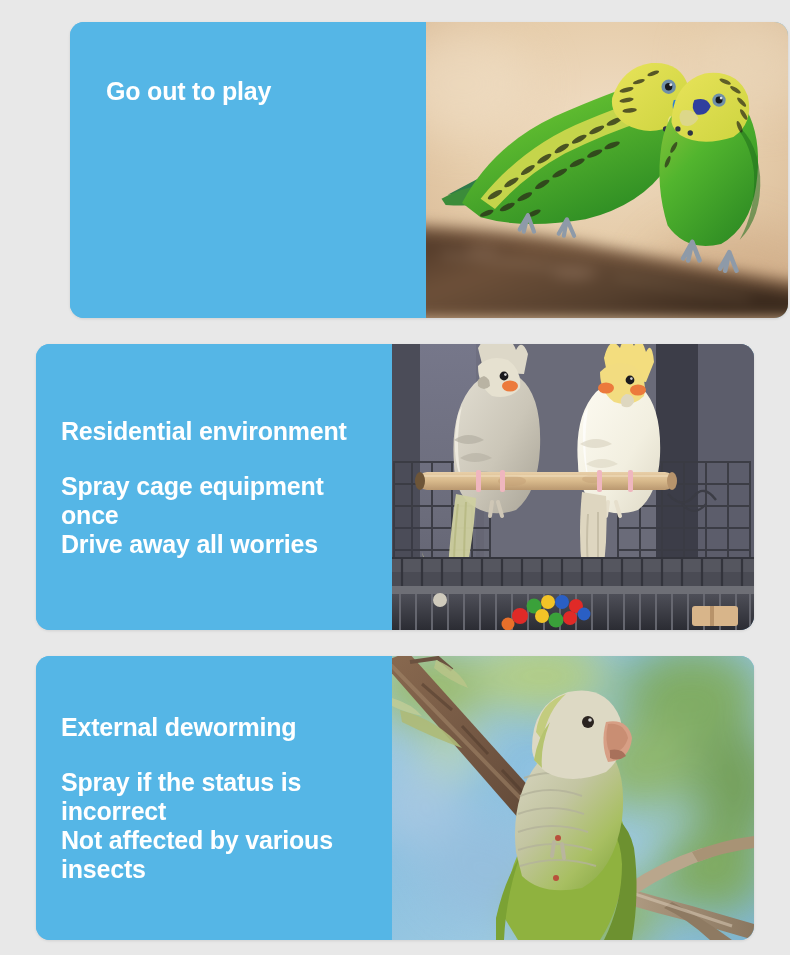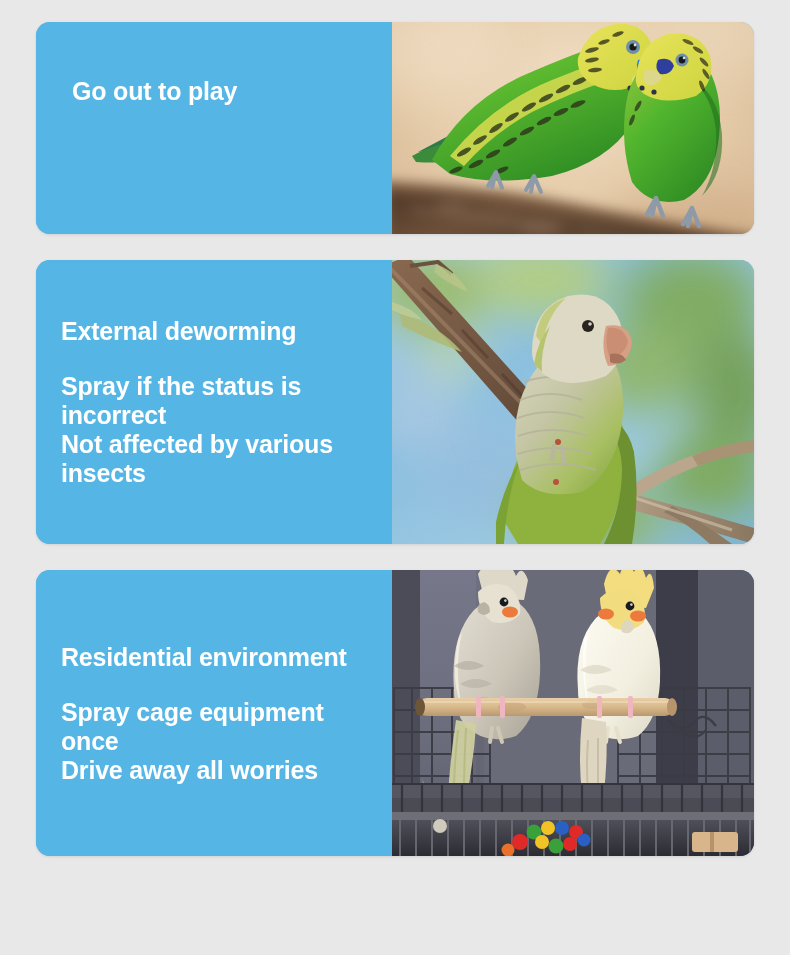--- a/index.html
+++ b/index.html
@@ -31,21 +31,21 @@
     position: relative;
     display: flex;
     width: 718px;
     border-radius: 14px;
     overflow: hidden;
     background: #55b6e6;
     box-shadow: 0 1px 3px rgba(0,0,0,0.10);
     flex: 0 0 auto;
   }
 
-  .card-1 { height: 212px; }
+  .card-1 { height: 296px; margin-left: 34px; }
   .card-2 { height: 286px; }
   .card-3 { height: 284px; }
 
   .card-text {
     flex: 0 0 356px;
     width: 356px;
     background: #55b6e6;
     display: flex;
     flex-direction: column;
     justify-content: center;
@@ -220,20 +220,163 @@
           <circle cx="250" cy="104" r="2.6" fill="#2d3246"></circle>
           <circle cx="262" cy="108" r="2.6" fill="#2d3246"></circle>
 
           <path d="M 264 214 L 260 232 M 264 214 L 271 232 M 264 214 L 255 230" stroke="#8e9aa8" stroke-width="4.4" stroke-linecap="round" fill="none"></path>
           <path d="M 300 224 L 296 242 M 300 224 L 307 242 M 300 224 L 291 240" stroke="#8e9aa8" stroke-width="4.4" stroke-linecap="round" fill="none"></path>
         </g>
       </svg>
     </div>
   </div>
 
+  <div class="card card-2">
+    <div class="card-text">
+      <div class="card-title">Residential environment</div>
+      <div class="card-body">Spray cage equipment
+once
+Drive away all worries</div>
+    </div>
+    <div class="card-photo">
+      <svg class="photo-canvas" viewBox="0 0 362 286" preserveAspectRatio="xMidYMid slice">
+        <defs>
+          <linearGradient id="wall2" x1="0%" y1="0%" x2="0%" y2="100%">
+            <stop offset="0%" stop-color="#76778a"></stop>
+            <stop offset="60%" stop-color="#6b6c7b"></stop>
+            <stop offset="100%" stop-color="#5d5e6c"></stop>
+          </linearGradient>
+          <linearGradient id="perch2" x1="0%" y1="0%" x2="0%" y2="100%">
+            <stop offset="0%" stop-color="#e8cfa8"></stop>
+            <stop offset="50%" stop-color="#d8b98b"></stop>
+            <stop offset="100%" stop-color="#b99870"></stop>
+          </linearGradient>
+          <linearGradient id="greybird" x1="0%" y1="0%" x2="100%" y2="100%">
+            <stop offset="0%" stop-color="#e2ded2"></stop>
+            <stop offset="55%" stop-color="#cbc6b8"></stop>
+            <stop offset="100%" stop-color="#a8a396"></stop>
+          </linearGradient>
+          <linearGradient id="whitebird" x1="0%" y1="0%" x2="100%" y2="100%">
+            <stop offset="0%" stop-color="#fdfbf2"></stop>
+            <stop offset="60%" stop-color="#f2efe0"></stop>
+            <stop offset="100%" stop-color="#ded9c6"></stop>
+          </linearGradient>
+          <linearGradient id="cagebody" x1="0%" y1="0%" x2="0%" y2="100%">
+            <stop offset="0%" stop-color="#4e4f58"></stop>
+            <stop offset="100%" stop-color="#2b2c33"></stop>
+          </linearGradient>
+        </defs>
+
+        <rect width="362" height="286" fill="url(#wall2)"></rect>
+        <rect x="88" y="0" width="180" height="215" fill="#6a6b79"></rect>
+        <rect x="0" y="0" width="28" height="215" fill="#4b4c58"></rect>
+        <rect x="264" y="0" width="42" height="215" fill="#3c3d48"></rect>
+        <rect x="306" y="0" width="56" height="215" fill="#5c5d6b"></rect>
+        <rect x="84" y="0" width="8" height="215" fill="#54556230"></rect>
+
+        <g stroke="#3a3b44" stroke-width="2" fill="none" opacity="0.95">
+          <rect x="2" y="118" width="96" height="98"></rect>
+          <path d="M 2 140 H 98 M 2 162 H 98 M 2 184 H 98 M 2 206 H 98"></path>
+          <path d="M 20 118 V 216 M 40 118 V 216 M 60 118 V 216 M 80 118 V 216"></path>
+          <rect x="226" y="118" width="132" height="98"></rect>
+          <path d="M 226 140 H 358 M 226 162 H 358 M 226 184 H 358 M 226 206 H 358"></path>
+          <path d="M 248 118 V 216 M 270 118 V 216 M 292 118 V 216 M 314 118 V 216 M 336 118 V 216"></path>
+          <path d="M 276 150 q 14 16 26 2 q 10 -12 22 4" stroke-width="2.4"></path>
+          <path d="M 290 160 q 12 14 24 0" stroke-width="2"></path>
+        </g>
+
+        <g>
+          <path d="M 86 4 Q 96 -14 108 0 Q 118 -10 124 6 Q 130 -6 136 10 L 132 30 L 92 28 Z" fill="#ddd8c8"></path>
+          <path d="M 62 120 Q 58 66 82 40 Q 104 18 128 34 Q 150 52 148 104 Q 146 148 124 166 Q 94 176 74 156 Q 62 142 62 120 Z" fill="url(#greybird)"></path>
+          <path d="M 70 62 Q 62 100 70 138 Q 58 110 66 70 Z" fill="#f2efe4" opacity="0.8"></path>
+          <path d="M 62 96 Q 76 86 92 96 Q 76 104 62 96 Z" fill="#b4afa2" opacity="0.7"></path>
+          <path d="M 68 114 Q 84 104 100 114 Q 82 122 68 114 Z" fill="#b4afa2" opacity="0.6"></path>
+          <path d="M 74 132 Q 90 122 106 132 Q 88 140 74 132 Z" fill="#b4afa2" opacity="0.55"></path>
+          <path d="M 86 22 Q 98 10 116 16 Q 130 26 128 44 Q 118 56 100 52 Q 86 42 86 22 Z" fill="#e6e1d0"></path>
+          <circle cx="112" cy="32" r="4.4" fill="#1a1a1e"></circle>
+          <circle cx="113.4" cy="30.6" r="1.3" fill="#fff" opacity="0.8"></circle>
+          <ellipse cx="118" cy="42" rx="8" ry="5.5" fill="#ec7a3c"></ellipse>
+          <path d="M 92 32 Q 84 34 86 42 Q 92 48 98 42 Q 98 34 92 32 Z" fill="#b9b3a3"></path>
+
+          <path d="M 100 158 L 98 172 M 106 158 L 110 172" stroke="#cfc7b6" stroke-width="4" stroke-linecap="round"></path>
+
+          <path d="M 64 150 Q 58 190 56 226 L 74 230 Q 82 190 84 154 Z" fill="#cfd0a0" opacity="0.95"></path>
+          <path d="M 66 160 Q 62 196 62 222" stroke="#b9bb86" stroke-width="2" fill="none"></path>
+          <path d="M 74 158 Q 72 196 72 224" stroke="#b9bb86" stroke-width="2" fill="none"></path>
+          <path d="M 30 208 Q 34 222 40 218 L 46 226 L 34 226 Z" fill="#c4c690" opacity="0.9"></path>
+        </g>
+
+        <g>
+          <path d="M 212 14 Q 218 -10 228 4 Q 234 -14 242 2 Q 248 -12 254 8 Q 260 -4 262 18 L 254 38 L 216 34 Z" fill="#f3dd7e"></path>
+          <path d="M 186 120 Q 182 72 204 48 Q 228 26 250 44 Q 270 64 268 112 Q 266 150 246 166 Q 216 176 198 156 Q 186 142 186 120 Z" fill="url(#whitebird)"></path>
+          <path d="M 196 64 Q 190 106 198 142 Q 188 110 192 70 Z" fill="#ffffff" opacity="0.7"></path>
+          <path d="M 188 100 Q 204 90 220 100 Q 202 108 188 100 Z" fill="#d8d3c0" opacity="0.65"></path>
+          <path d="M 194 120 Q 210 110 226 120 Q 208 128 194 120 Z" fill="#d8d3c0" opacity="0.55"></path>
+          <path d="M 208 28 Q 222 14 242 22 Q 256 34 252 52 Q 240 64 222 58 Q 208 48 208 28 Z" fill="#f2dc80"></path>
+          <circle cx="238" cy="36" r="4.4" fill="#1a1a1e"></circle>
+          <circle cx="239.4" cy="34.6" r="1.3" fill="#fff" opacity="0.8"></circle>
+          <ellipse cx="246" cy="46" rx="8" ry="5.5" fill="#ec7a3c"></ellipse>
+          <ellipse cx="214" cy="44" rx="8" ry="5.5" fill="#ec7a3c"></ellipse>
+          <path d="M 234 50 Q 226 54 230 62 Q 238 66 242 58 Q 242 50 234 50 Z" fill="#ded7bf"></path>
+
+          <path d="M 216 158 L 214 172 M 224 158 L 228 172" stroke="#e6dfcc" stroke-width="4" stroke-linecap="round"></path>
+
+          <path d="M 190 148 Q 186 190 190 224 L 212 222 Q 216 186 214 152 Z" fill="#ded6c0"></path>
+          <path d="M 196 170 Q 194 200 196 220" stroke="#c7bfa8" stroke-width="2" fill="none"></path>
+          <path d="M 206 168 Q 206 200 206 220" stroke="#c7bfa8" stroke-width="2" fill="none"></path>
+        </g>
+
+        <g>
+          <rect x="26" y="128" width="256" height="18" rx="9" fill="url(#perch2)"></rect>
+          <ellipse cx="120" cy="137" rx="14" ry="5" fill="#c3a075" opacity="0.5"></ellipse>
+          <ellipse cx="200" cy="135" rx="10" ry="4" fill="#c3a075" opacity="0.45"></ellipse>
+          <path d="M 30 132 H 278" stroke="#f0dcba" stroke-width="2" opacity="0.6"></path>
+          <path d="M 26 137 a 6 9 0 0 0 0 0 Z" fill="#8d6f4e"></path>
+          <ellipse cx="28" cy="137" rx="5" ry="9" fill="#6d5538"></ellipse>
+          <ellipse cx="280" cy="137" rx="5" ry="9" fill="#b7946c"></ellipse>
+
+          <rect x="84" y="126" width="5" height="22" rx="2" fill="#efb6bf"></rect>
+          <rect x="108" y="126" width="5" height="22" rx="2" fill="#efb6bf"></rect>
+          <rect x="205" y="126" width="5" height="22" rx="2" fill="#efb6bf"></rect>
+          <rect x="236" y="126" width="5" height="22" rx="2" fill="#efb6bf"></rect>
+        </g>
+
+        <g>
+          <path d="M 0 214 L 362 214 L 362 230 L 0 230 Z" fill="#55565f"></path>
+          <rect x="0" y="228" width="362" height="16" fill="#4a4b54"></rect>
+          <g stroke="#33343c" stroke-width="2.2" fill="none">
+            <path d="M 0 214 H 362"></path>
+            <path d="M 10 214 V 244 M 30 214 V 244 M 50 214 V 244 M 70 214 V 244 M 90 214 V 244 M 110 214 V 244 M 130 214 V 244 M 150 214 V 244 M 170 214 V 244 M 190 214 V 244 M 210 214 V 244 M 230 214 V 244 M 250 214 V 244 M 270 214 V 244 M 290 214 V 244 M 310 214 V 244 M 330 214 V 244 M 350 214 V 244"></path>
+          </g>
+          <rect x="0" y="242" width="362" height="10" fill="#6e6f76"></rect>
+          <rect x="0" y="250" width="362" height="36" fill="url(#cagebody)"></rect>
+          <g stroke="#6a6b74" stroke-width="2" fill="none" opacity="0.9">
+            <path d="M 8 250 V 286 M 24 250 V 286 M 40 250 V 286 M 56 250 V 286 M 72 250 V 286 M 88 250 V 286 M 104 250 V 286 M 120 250 V 286 M 136 250 V 286 M 152 250 V 286 M 168 250 V 286 M 184 250 V 286 M 200 250 V 286 M 216 250 V 286 M 232 250 V 286 M 248 250 V 286 M 264 250 V 286 M 280 250 V 286 M 296 250 V 286 M 312 250 V 286 M 328 250 V 286 M 344 250 V 286 M 358 250 V 286"></path>
+          </g>
+          <circle cx="48" cy="256" r="7" fill="#cfcabc"></circle>
+        </g>
+
+        <g>
+          <circle cx="128" cy="272" r="8" fill="#e02a27"></circle>
+          <circle cx="142" cy="262" r="7.5" fill="#3aa13a"></circle>
+          <circle cx="156" cy="258" r="7" fill="#f2c327"></circle>
+          <circle cx="170" cy="258" r="7" fill="#2a5fc4"></circle>
+          <circle cx="184" cy="262" r="7" fill="#e02a27"></circle>
+          <circle cx="150" cy="272" r="7" fill="#f2c327"></circle>
+          <circle cx="164" cy="276" r="7.5" fill="#3aa13a"></circle>
+          <circle cx="178" cy="274" r="7" fill="#e02a27"></circle>
+          <circle cx="192" cy="270" r="6.5" fill="#2a5fc4"></circle>
+          <circle cx="116" cy="280" r="6.5" fill="#e8702a"></circle>
+        </g>
+        <rect x="300" y="262" width="46" height="20" rx="3" fill="#d8b58a"></rect>
+        <rect x="318" y="262" width="4" height="20" fill="#b8936a"></rect>
+      </svg>
+    </div>
+  </div>
+
   <div class="card card-3">
     <div class="card-text">
       <div class="card-title">External deworming</div>
       <div class="card-body">Spray if the status is
 incorrect
 Not affected by various
 insects</div>
     </div>
     <div class="card-photo">
       <svg class="photo-canvas" viewBox="0 0 362 284" preserveAspectRatio="xMidYMid slice">
@@ -323,156 +466,13 @@
           <path d="M 218 94 Q 230 92 234 100 Q 226 106 218 102 Z" fill="#a8715b"></path>
 
           <path d="M 162 186 L 160 200 M 170 188 L 172 202" stroke="#b9b59e" stroke-width="4" stroke-linecap="round" fill="none"></path>
           <circle cx="166" cy="182" r="3" fill="#b8503c"></circle>
           <circle cx="164" cy="222" r="3" fill="#b8503c"></circle>
         </g>
       </svg>
     </div>
   </div>
 
-  <div class="card card-2">
-    <div class="card-text">
-      <div class="card-title">Residential environment</div>
-      <div class="card-body">Spray cage equipment
-once
-Drive away all worries</div>
-    </div>
-    <div class="card-photo">
-      <svg class="photo-canvas" viewBox="0 0 362 286" preserveAspectRatio="xMidYMid slice">
-        <defs>
-          <linearGradient id="wall2" x1="0%" y1="0%" x2="0%" y2="100%">
-            <stop offset="0%" stop-color="#76778a"></stop>
-            <stop offset="60%" stop-color="#6b6c7b"></stop>
-            <stop offset="100%" stop-color="#5d5e6c"></stop>
-          </linearGradient>
-          <linearGradient id="perch2" x1="0%" y1="0%" x2="0%" y2="100%">
-            <stop offset="0%" stop-color="#e8cfa8"></stop>
-            <stop offset="50%" stop-color="#d8b98b"></stop>
-            <stop offset="100%" stop-color="#b99870"></stop>
-          </linearGradient>
-          <linearGradient id="greybird" x1="0%" y1="0%" x2="100%" y2="100%">
-            <stop offset="0%" stop-color="#e2ded2"></stop>
-            <stop offset="55%" stop-color="#cbc6b8"></stop>
-            <stop offset="100%" stop-color="#a8a396"></stop>
-          </linearGradient>
-          <linearGradient id="whitebird" x1="0%" y1="0%" x2="100%" y2="100%">
-            <stop offset="0%" stop-color="#fdfbf2"></stop>
-            <stop offset="60%" stop-color="#f2efe0"></stop>
-            <stop offset="100%" stop-color="#ded9c6"></stop>
-          </linearGradient>
-          <linearGradient id="cagebody" x1="0%" y1="0%" x2="0%" y2="100%">
-            <stop offset="0%" stop-color="#4e4f58"></stop>
-            <stop offset="100%" stop-color="#2b2c33"></stop>
-          </linearGradient>
-        </defs>
-
-        <rect width="362" height="286" fill="url(#wall2)"></rect>
-        <rect x="88" y="0" width="180" height="215" fill="#6a6b79"></rect>
-        <rect x="0" y="0" width="28" height="215" fill="#4b4c58"></rect>
-        <rect x="264" y="0" width="42" height="215" fill="#3c3d48"></rect>
-        <rect x="306" y="0" width="56" height="215" fill="#5c5d6b"></rect>
-        <rect x="84" y="0" width="8" height="215" fill="#54556230"></rect>
-
-        <g stroke="#3a3b44" stroke-width="2" fill="none" opacity="0.95">
-          <rect x="2" y="118" width="96" height="98"></rect>
-          <path d="M 2 140 H 98 M 2 162 H 98 M 2 184 H 98 M 2 206 H 98"></path>
-          <path d="M 20 118 V 216 M 40 118 V 216 M 60 118 V 216 M 80 118 V 216"></path>
-          <rect x="226" y="118" width="132" height="98"></rect>
-          <path d="M 226 140 H 358 M 226 162 H 358 M 226 184 H 358 M 226 206 H 358"></path>
-          <path d="M 248 118 V 216 M 270 118 V 216 M 292 118 V 216 M 314 118 V 216 M 336 118 V 216"></path>
-          <path d="M 276 150 q 14 16 26 2 q 10 -12 22 4" stroke-width="2.4"></path>
-          <path d="M 290 160 q 12 14 24 0" stroke-width="2"></path>
-        </g>
-
-        <g>
-          <path d="M 86 4 Q 96 -14 108 0 Q 118 -10 124 6 Q 130 -6 136 10 L 132 30 L 92 28 Z" fill="#ddd8c8"></path>
-          <path d="M 62 120 Q 58 66 82 40 Q 104 18 128 34 Q 150 52 148 104 Q 146 148 124 166 Q 94 176 74 156 Q 62 142 62 120 Z" fill="url(#greybird)"></path>
-          <path d="M 70 62 Q 62 100 70 138 Q 58 110 66 70 Z" fill="#f2efe4" opacity="0.8"></path>
-          <path d="M 62 96 Q 76 86 92 96 Q 76 104 62 96 Z" fill="#b4afa2" opacity="0.7"></path>
-          <path d="M 68 114 Q 84 104 100 114 Q 82 122 68 114 Z" fill="#b4afa2" opacity="0.6"></path>
-          <path d="M 74 132 Q 90 122 106 132 Q 88 140 74 132 Z" fill="#b4afa2" opacity="0.55"></path>
-          <path d="M 86 22 Q 98 10 116 16 Q 130 26 128 44 Q 118 56 100 52 Q 86 42 86 22 Z" fill="#e6e1d0"></path>
-          <circle cx="112" cy="32" r="4.4" fill="#1a1a1e"></circle>
-          <circle cx="113.4" cy="30.6" r="1.3" fill="#fff" opacity="0.8"></circle>
-          <ellipse cx="118" cy="42" rx="8" ry="5.5" fill="#ec7a3c"></ellipse>
-          <path d="M 92 32 Q 84 34 86 42 Q 92 48 98 42 Q 98 34 92 32 Z" fill="#b9b3a3"></path>
-
-          <path d="M 100 158 L 98 172 M 106 158 L 110 172" stroke="#cfc7b6" stroke-width="4" stroke-linecap="round"></path>
-
-          <path d="M 64 150 Q 58 190 56 226 L 74 230 Q 82 190 84 154 Z" fill="#cfd0a0" opacity="0.95"></path>
-          <path d="M 66 160 Q 62 196 62 222" stroke="#b9bb86" stroke-width="2" fill="none"></path>
-          <path d="M 74 158 Q 72 196 72 224" stroke="#b9bb86" stroke-width="2" fill="none"></path>
-          <path d="M 30 208 Q 34 222 40 218 L 46 226 L 34 226 Z" fill="#c4c690" opacity="0.9"></path>
-        </g>
-
-        <g>
-          <path d="M 212 14 Q 218 -10 228 4 Q 234 -14 242 2 Q 248 -12 254 8 Q 260 -4 262 18 L 254 38 L 216 34 Z" fill="#f3dd7e"></path>
-          <path d="M 186 120 Q 182 72 204 48 Q 228 26 250 44 Q 270 64 268 112 Q 266 150 246 166 Q 216 176 198 156 Q 186 142 186 120 Z" fill="url(#whitebird)"></path>
-          <path d="M 196 64 Q 190 106 198 142 Q 188 110 192 70 Z" fill="#ffffff" opacity="0.7"></path>
-          <path d="M 188 100 Q 204 90 220 100 Q 202 108 188 100 Z" fill="#d8d3c0" opacity="0.65"></path>
-          <path d="M 194 120 Q 210 110 226 120 Q 208 128 194 120 Z" fill="#d8d3c0" opacity="0.55"></path>
-          <path d="M 208 28 Q 222 14 242 22 Q 256 34 252 52 Q 240 64 222 58 Q 208 48 208 28 Z" fill="#f2dc80"></path>
-          <circle cx="238" cy="36" r="4.4" fill="#1a1a1e"></circle>
-          <circle cx="239.4" cy="34.6" r="1.3" fill="#fff" opacity="0.8"></circle>
-          <ellipse cx="246" cy="46" rx="8" ry="5.5" fill="#ec7a3c"></ellipse>
-          <ellipse cx="214" cy="44" rx="8" ry="5.5" fill="#ec7a3c"></ellipse>
-          <path d="M 234 50 Q 226 54 230 62 Q 238 66 242 58 Q 242 50 234 50 Z" fill="#ded7bf"></path>
-
-          <path d="M 216 158 L 214 172 M 224 158 L 228 172" stroke="#e6dfcc" stroke-width="4" stroke-linecap="round"></path>
-
-          <path d="M 190 148 Q 186 190 190 224 L 212 222 Q 216 186 214 152 Z" fill="#ded6c0"></path>
-          <path d="M 196 170 Q 194 200 196 220" stroke="#c7bfa8" stroke-width="2" fill="none"></path>
-          <path d="M 206 168 Q 206 200 206 220" stroke="#c7bfa8" stroke-width="2" fill="none"></path>
-        </g>
-
-        <g>
-          <rect x="26" y="128" width="256" height="18" rx="9" fill="url(#perch2)"></rect>
-          <ellipse cx="120" cy="137" rx="14" ry="5" fill="#c3a075" opacity="0.5"></ellipse>
-          <ellipse cx="200" cy="135" rx="10" ry="4" fill="#c3a075" opacity="0.45"></ellipse>
-          <path d="M 30 132 H 278" stroke="#f0dcba" stroke-width="2" opacity="0.6"></path>
-          <path d="M 26 137 a 6 9 0 0 0 0 0 Z" fill="#8d6f4e"></path>
-          <ellipse cx="28" cy="137" rx="5" ry="9" fill="#6d5538"></ellipse>
-          <ellipse cx="280" cy="137" rx="5" ry="9" fill="#b7946c"></ellipse>
-
-          <rect x="84" y="126" width="5" height="22" rx="2" fill="#efb6bf"></rect>
-          <rect x="108" y="126" width="5" height="22" rx="2" fill="#efb6bf"></rect>
-          <rect x="205" y="126" width="5" height="22" rx="2" fill="#efb6bf"></rect>
-          <rect x="236" y="126" width="5" height="22" rx="2" fill="#efb6bf"></rect>
-        </g>
-
-        <g>
-          <path d="M 0 214 L 362 214 L 362 230 L 0 230 Z" fill="#55565f"></path>
-          <rect x="0" y="228" width="362" height="16" fill="#4a4b54"></rect>
-          <g stroke="#33343c" stroke-width="2.2" fill="none">
-            <path d="M 0 214 H 362"></path>
-            <path d="M 10 214 V 244 M 30 214 V 244 M 50 214 V 244 M 70 214 V 244 M 90 214 V 244 M 110 214 V 244 M 130 214 V 244 M 150 214 V 244 M 170 214 V 244 M 190 214 V 244 M 210 214 V 244 M 230 214 V 244 M 250 214 V 244 M 270 214 V 244 M 290 214 V 244 M 310 214 V 244 M 330 214 V 244 M 350 214 V 244"></path>
-          </g>
-          <rect x="0" y="242" width="362" height="10" fill="#6e6f76"></rect>
-          <rect x="0" y="250" width="362" height="36" fill="url(#cagebody)"></rect>
-          <g stroke="#6a6b74" stroke-width="2" fill="none" opacity="0.9">
-            <path d="M 8 250 V 286 M 24 250 V 286 M 40 250 V 286 M 56 250 V 286 M 72 250 V 286 M 88 250 V 286 M 104 250 V 286 M 120 250 V 286 M 136 250 V 286 M 152 250 V 286 M 168 250 V 286 M 184 250 V 286 M 200 250 V 286 M 216 250 V 286 M 232 250 V 286 M 248 250 V 286 M 264 250 V 286 M 280 250 V 286 M 296 250 V 286 M 312 250 V 286 M 328 250 V 286 M 344 250 V 286 M 358 250 V 286"></path>
-          </g>
-          <circle cx="48" cy="256" r="7" fill="#cfcabc"></circle>
-        </g>
-
-        <g>
-          <circle cx="128" cy="272" r="8" fill="#e02a27"></circle>
-          <circle cx="142" cy="262" r="7.5" fill="#3aa13a"></circle>
-          <circle cx="156" cy="258" r="7" fill="#f2c327"></circle>
-          <circle cx="170" cy="258" r="7" fill="#2a5fc4"></circle>
-          <circle cx="184" cy="262" r="7" fill="#e02a27"></circle>
-          <circle cx="150" cy="272" r="7" fill="#f2c327"></circle>
-          <circle cx="164" cy="276" r="7.5" fill="#3aa13a"></circle>
-          <circle cx="178" cy="274" r="7" fill="#e02a27"></circle>
-          <circle cx="192" cy="270" r="6.5" fill="#2a5fc4"></circle>
-          <circle cx="116" cy="280" r="6.5" fill="#e8702a"></circle>
-        </g>
-        <rect x="300" y="262" width="46" height="20" rx="3" fill="#d8b58a"></rect>
-        <rect x="318" y="262" width="4" height="20" fill="#b8936a"></rect>
-      </svg>
-    </div>
-  </div>
-
 </div>
 
 </body></html>

